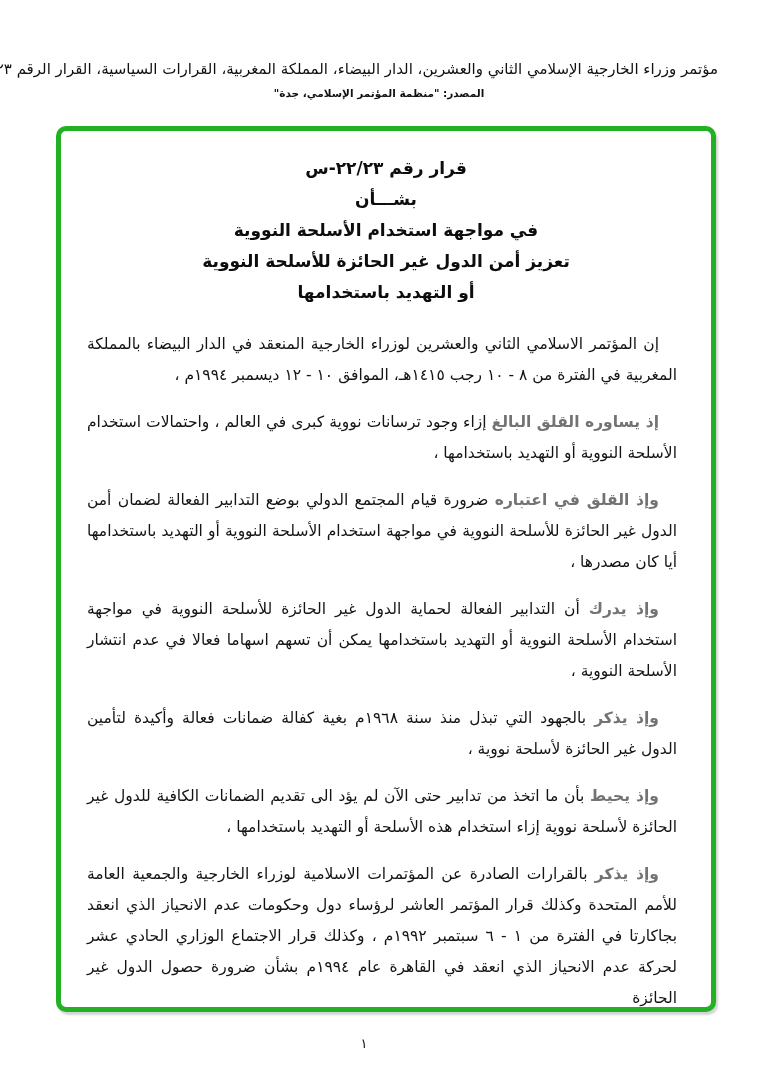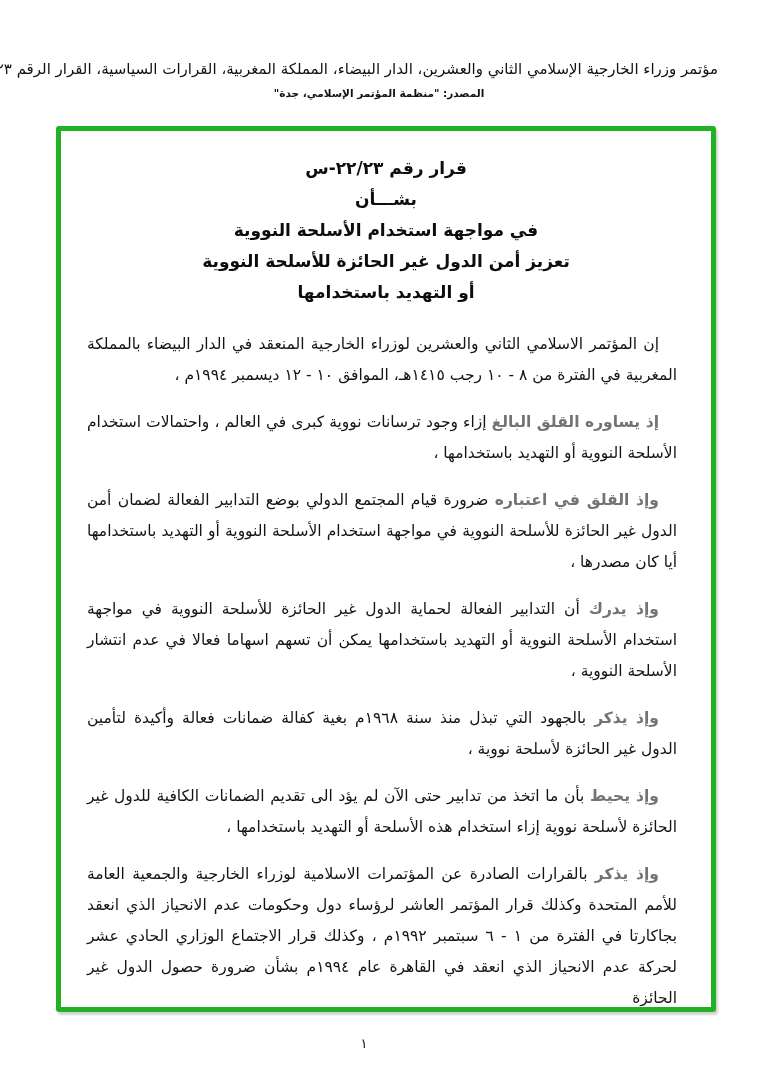--- a/index.html
+++ b/index.html
@@ -40,21 +40,21 @@
 
   
   .frame {
     position: absolute;
     left: 56px;
     top: 126px;
     width: 660px;
     height: 886px;
     box-sizing: border-box;
     border: 5px solid var(--frame-green, #22b122);
-    border-radius: 3px;
+    border-radius: 10px;
     box-shadow: 2px 3px 2px rgba(160,160,160,0.45);
     background: #ffffff;
   }
 
   
   .title-block {
     margin-top: 22px;
     direction: rtl;
     text-align: center;
     font-weight: bold;

